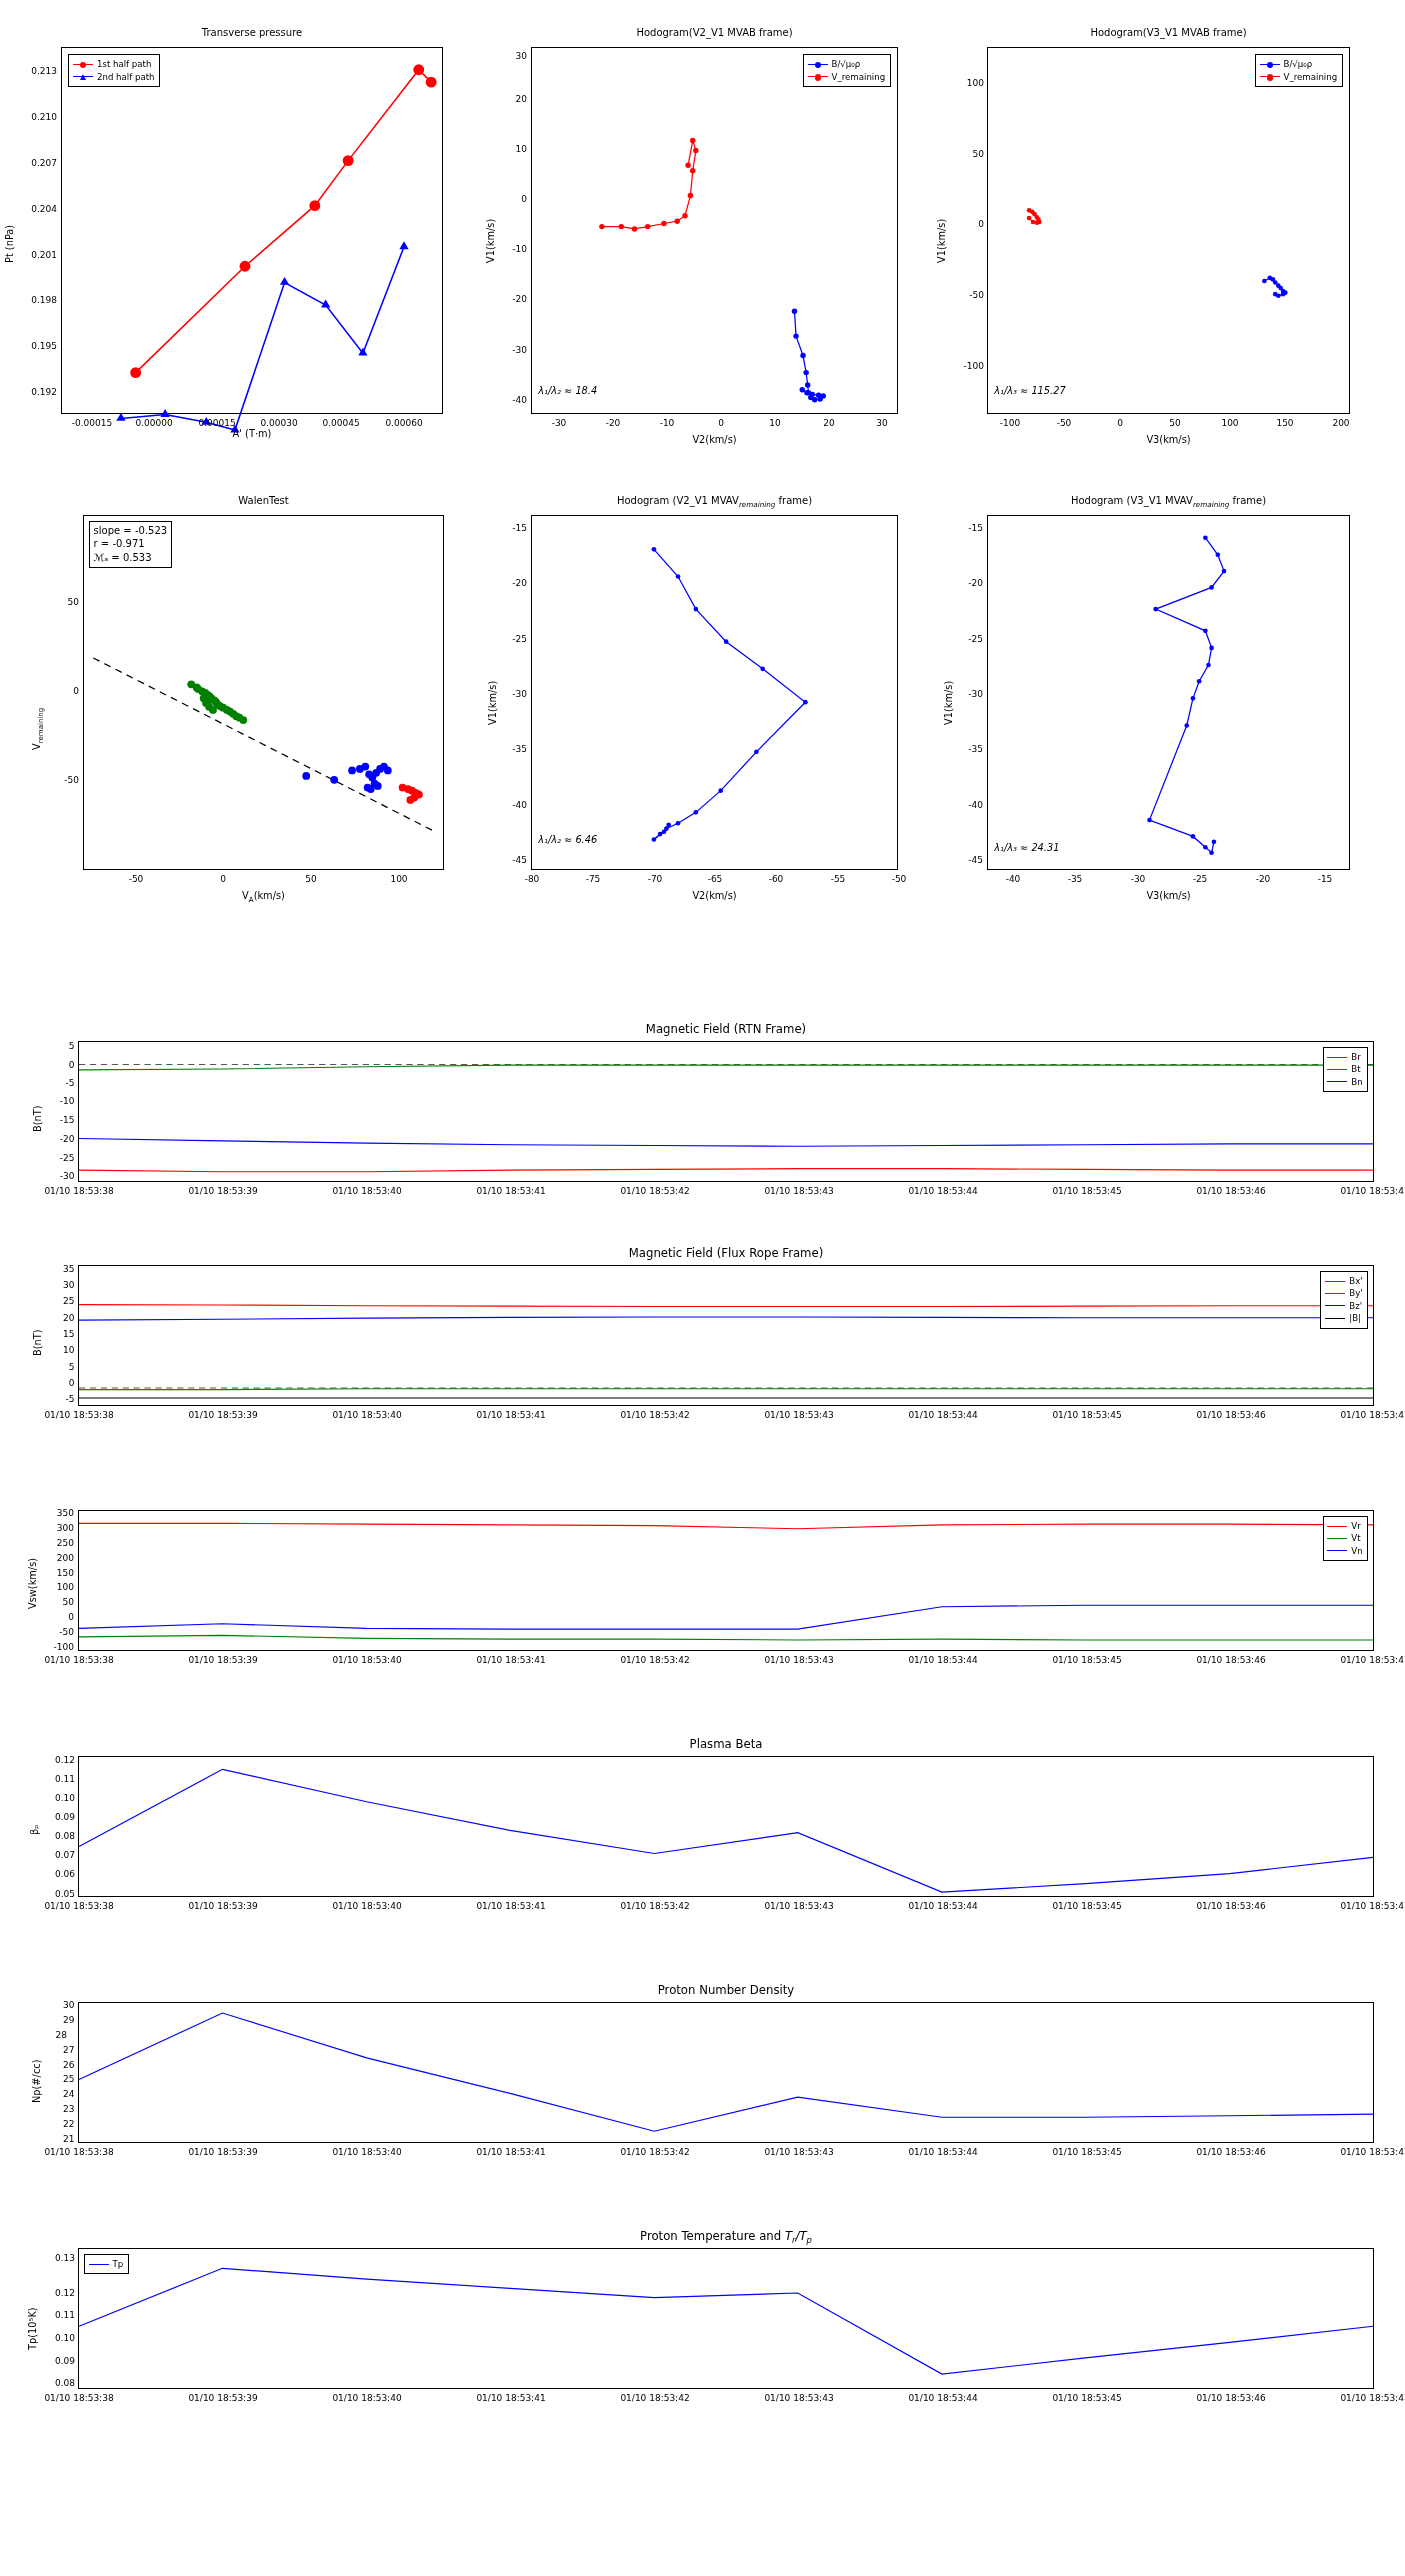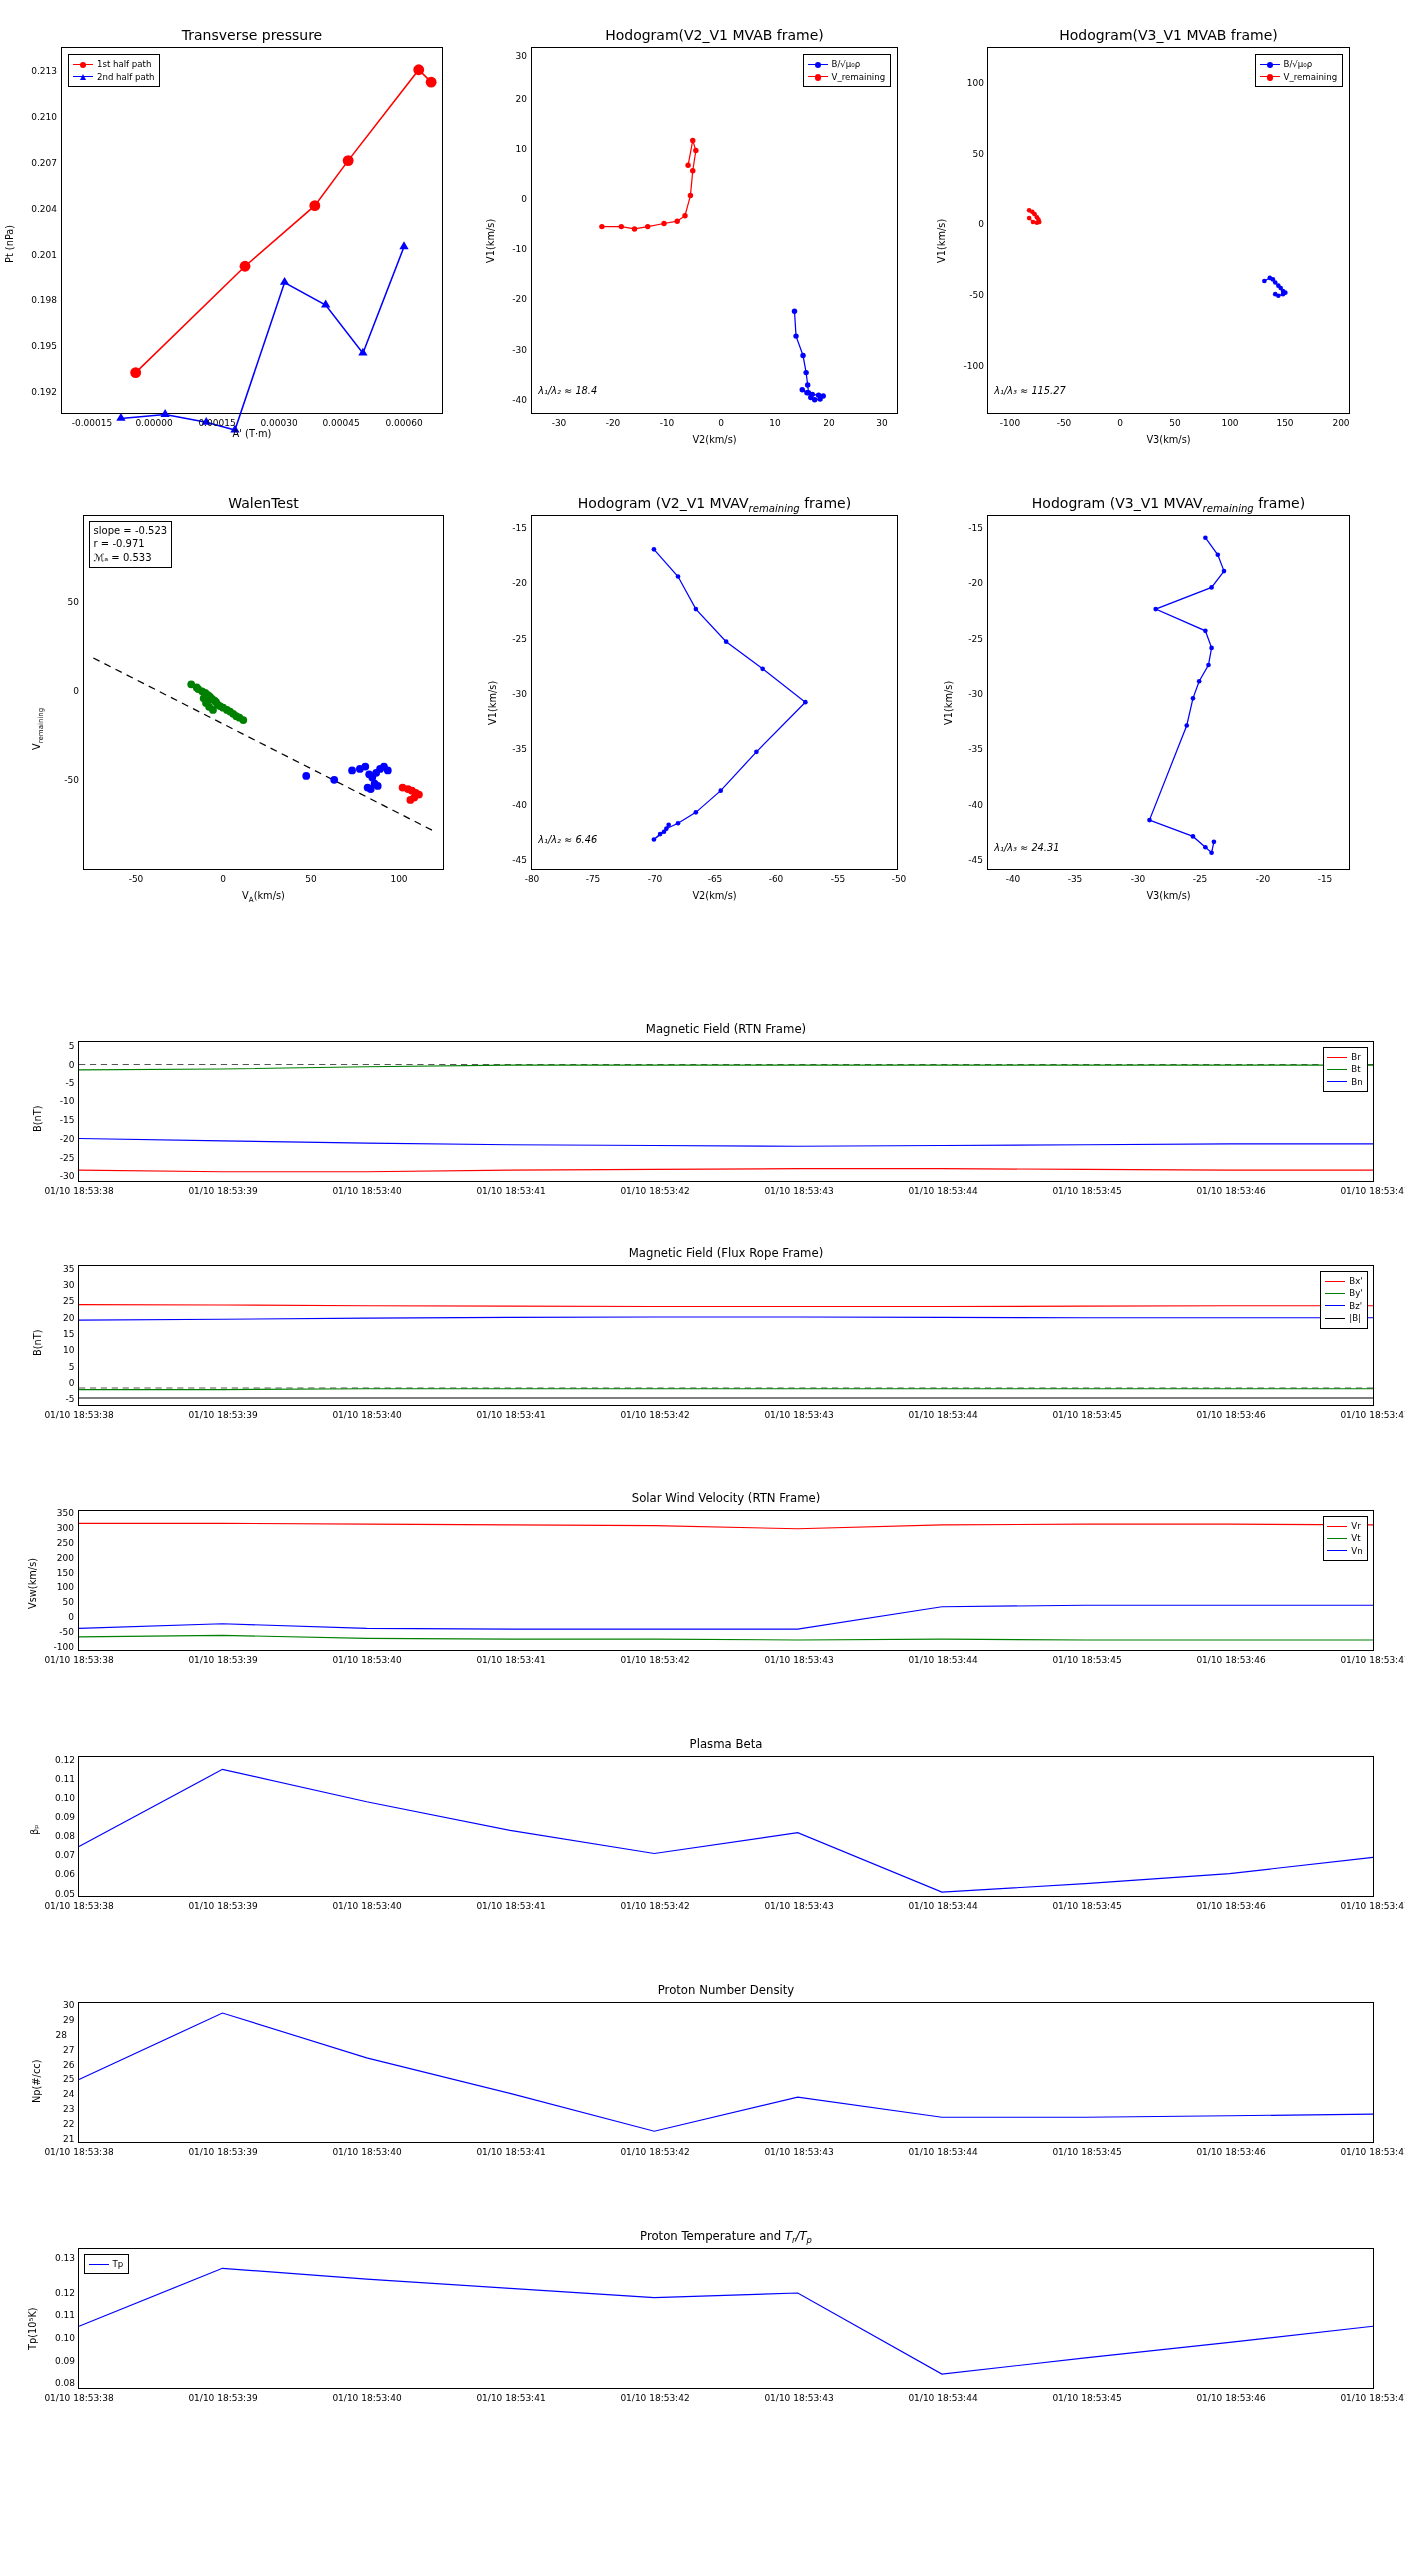--- a/index.html
+++ b/index.html
@@ -23,21 +23,21 @@
   .panel {
     position: absolute;
     box-sizing: border-box;
   }
   .plot-title {
     position: absolute;
     left: 0;
     right: 0;
     top: -20px;
     text-align: center;
-    font-size: 14px;
+    font-size: 10px;
     color: #000;
     white-space: nowrap;
   }
   .axes {
     position: absolute;
     left: 0; top: 0; right: 0; bottom: 0;
     border: 0.8px solid #000;
     box-sizing: border-box;
     overflow: visible;
     background: #fff;
@@ -595,21 +595,20 @@
         </div>
         <div class="row">
           <span class="swatch" style="border-top-color:#000000;"></span>
           <span class="lbl">|B|</span>
         </div>
       </div>
     </div>
   </div>
 
   <div class="panel" style="left:78px; top:1510px; width:1296px; height:141px;">
-    <div class="ts-title">Solar Wind Velocity (RTN Frame)</div>
     <div class="axes">
       <svg viewBox="0 0 1660 180" preserveAspectRatio="none">
         <polyline fill="none" stroke="#ff0000" stroke-width="1.5" points="0,16 184,16 369,17 553,18 738,19 922,23 1107,18 1291,17 1476,17 1660,18"></polyline>
         <polyline fill="none" stroke="#008000" stroke-width="1.5" points="0,163 184,161 369,165 553,166 738,166 922,167 1107,166 1291,167 1476,167 1660,167"></polyline>
         <polyline fill="none" stroke="#0000ff" stroke-width="1.5" points="0,152 184,146 369,152 553,153 738,153 922,153 1107,124 1291,122 1476,122 1660,122"></polyline>
       </svg>
       <div class="ytick" style="left:-36px; top:136px; width:31px;">-100</div>
       <div class="ytick" style="left:-36px; top:121px; width:31px;">-50</div>
       <div class="ytick" style="left:-36px; top:106px; width:31px;">0</div>
       <div class="ytick" style="left:-36px; top:91px; width:31px;">50</div>

